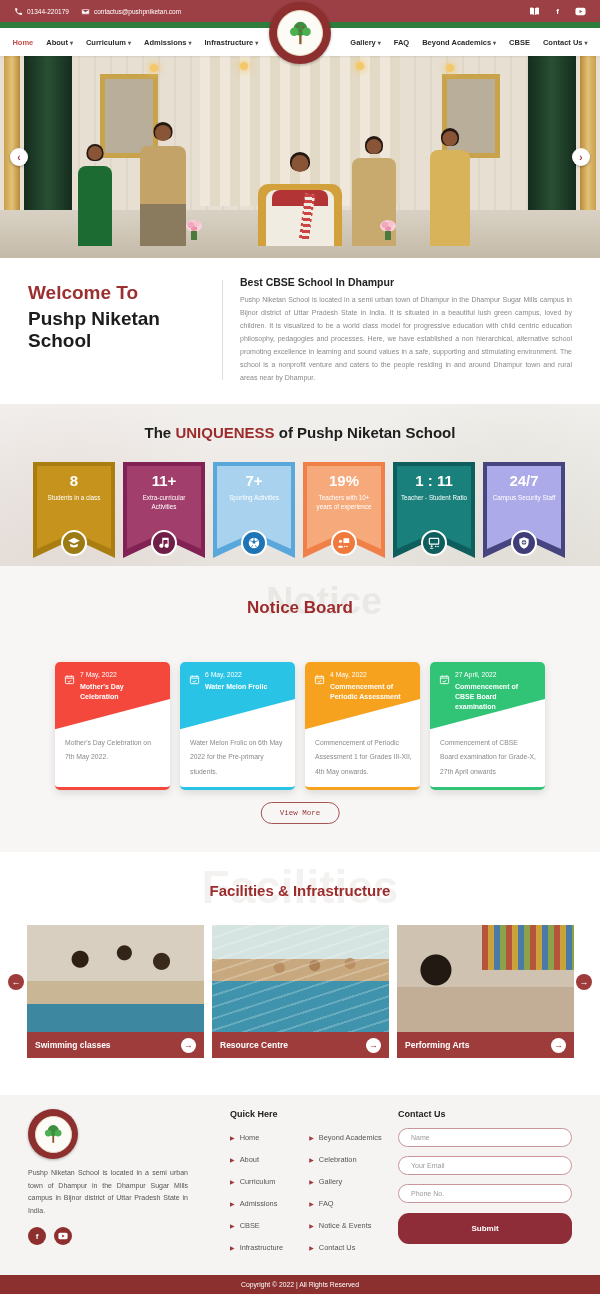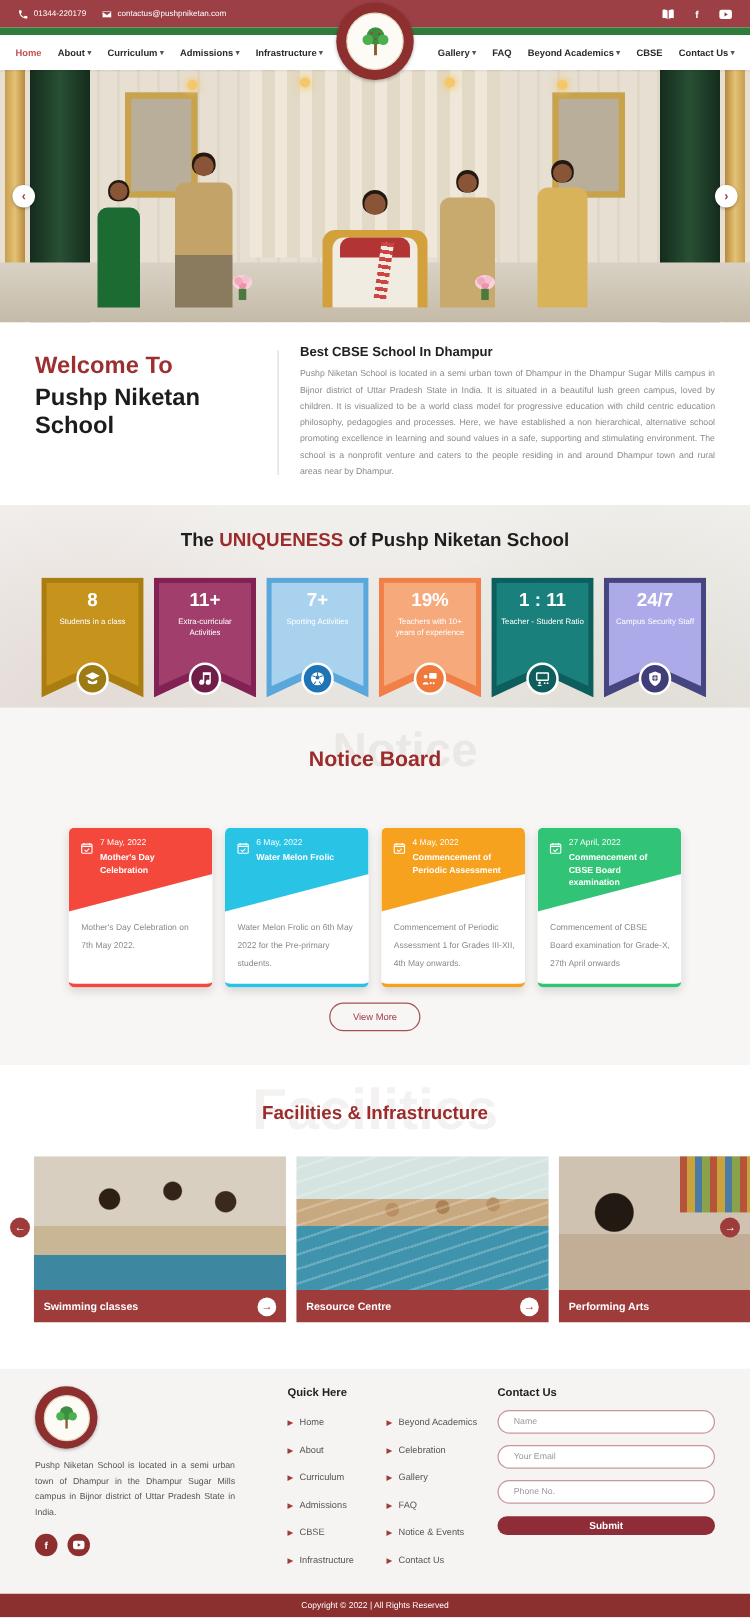--- a/index.html
+++ b/index.html
@@ -77,28 +77,28 @@
   .notice-title { position:absolute; top:32px; width:100%; text-align:center; font-size:17px; font-weight:bold; color:#9C2C2C; }
   .notice-sub { position:absolute; top:62px; left:45px; width:510px; text-align:center; font-size:7.6px; font-weight:bold; color:#333; line-height:1.6; }
   .nc-row { position:absolute; top:96px; left:55px; display:flex; gap:10px; }
   .nc { position:relative; width:115px; height:128px; background:#fff; border-radius:5px; box-shadow:0 3px 8px rgba(0,0,0,.12); border-bottom:3px solid var(--c); overflow:hidden; }
   .nc-head { position:absolute; top:0; left:0; right:0; height:70px; background:var(--c); clip-path:polygon(0 0,100% 0,100% 53%,0 96%); }
   .nc-head-in { position:absolute; top:9px; left:9px; right:6px; display:flex; gap:5px; color:#fff; }
   .nc-cal { flex:0 0 11px; width:11px; height:11px; }
   .nc-date { font-size:6.8px; }
   .nc-title { font-size:7px; font-weight:bold; margin-top:4px; line-height:1.4; }
   .nc-body { position:absolute; top:74px; left:10px; right:8px; font-size:6.8px; line-height:2.1; color:#8a8a8a; }
-  .view-more { position:absolute; top:236px; left:50%; transform:translateX(-50%); border:1px solid #A35353; color:#9C3B3B; background:transparent; border-radius:12px; padding:6px 18px; font-size:7.5px; cursor:pointer; font-family:Liberation Sans, sans-serif; }
+  .view-more { position:absolute; top:236px; left:50%; transform:translateX(-50%); border:1px solid #A35353; color:#9C3B3B; background:transparent; border-radius:12px; padding:6px 18px; font-size:7.5px; cursor:pointer; font-family:Liberation Mono, monospace; }
 
   
   .fac { position:absolute; top:852px; left:0; width:600px; height:243px; background:#fff; }
   .fac-ghost { top:8px; font-size:46px; color:rgba(180,170,160,.15); }
   .fac-title { position:absolute; top:30px; width:100%; text-align:center; font-size:15px; font-weight:bold; color:#9C2C2C; }
   .fac-row { position:absolute; top:73px; left:27px; display:flex; gap:8px; }
-  .fac-card { position:relative; width:202px; height:133px; overflow:hidden; cursor:pointer; }
+  .fac-card { position:relative; width:177px; height:133px; overflow:hidden; cursor:pointer; }
   .fac-img { position:absolute; top:0; left:0; width:100%; height:107px; }
   .fi-1 { background-image:
       radial-gradient(circle at 30% 32%, #2e2014 8px, transparent 9px),
       radial-gradient(circle at 55% 26%, #33241a 7px, transparent 8px),
       radial-gradient(circle at 76% 34%, #3a2a1c 8px, transparent 9px),
       linear-gradient(180deg,#D8CFC0 0 52%, #C8B694 52% 74%, #3E87A0 74% 100%); }
   .fi-2 { background-image:
       repeating-linear-gradient(-18deg, rgba(255,255,255,.22) 0 2px, transparent 2px 11px),
       radial-gradient(circle at 38% 40%, #b98f63 5px, transparent 6px),
       radial-gradient(circle at 58% 38%, #ab8155 5px, transparent 6px),
@@ -122,21 +122,21 @@
   .ft-soc-circle { width:18px; height:18px; border-radius:50%; background:#8E2F2F; color:#fff; display:flex; align-items:center; justify-content:center; font-size:8px; font-weight:bold; cursor:pointer; }
   .ft-title { font-size:9px; font-weight:bold; color:#222; }
   .ft-links-wrap { position:absolute; top:14px; left:230px; width:168px; }
   .ft-links-cols { display:flex; gap:26px; margin-top:14px; }
   .ft-links { display:flex; flex-direction:column; gap:13px; }
   .ft-link { display:flex; align-items:center; gap:5px; font-size:7.4px; color:#555; cursor:pointer; white-space:nowrap; }
   .ft-bullet { color:#9E3B3B; font-size:6px; }
   .ft-contact { position:absolute; top:14px; left:398px; width:174px; }
   .ft-input { width:174px; height:19px; border:1px solid #C9969A; border-radius:10px; background:#fff; margin-top:9px; padding:0 12px; font-size:7px; color:#333; font-family:inherit; outline:none; }
   .ft-input::placeholder { color:#9a9a9a; }
-  .ft-submit { width:174px; height:15px; border:none; border-radius:11px; background:#8E2D38; color:#fff; font-size:8px; font-weight:bold; margin-top:10px; cursor:pointer; font-family:inherit; }
+  .ft-submit { width:174px; height:31px; border:none; border-radius:11px; background:#8E2D38; color:#fff; font-size:8px; font-weight:bold; margin-top:10px; cursor:pointer; font-family:inherit; }
   .copyright { position:absolute; top:1275px; left:0; width:600px; height:19px; background:#8C2F2F; color:#fff; font-size:6.8px; display:flex; align-items:center; justify-content:center; }
 
   .tree-svg { width:70%; height:70%; }
 </style>
 </head>
 <body>
 
 <div class="page">
 
   <div class="topbar">

